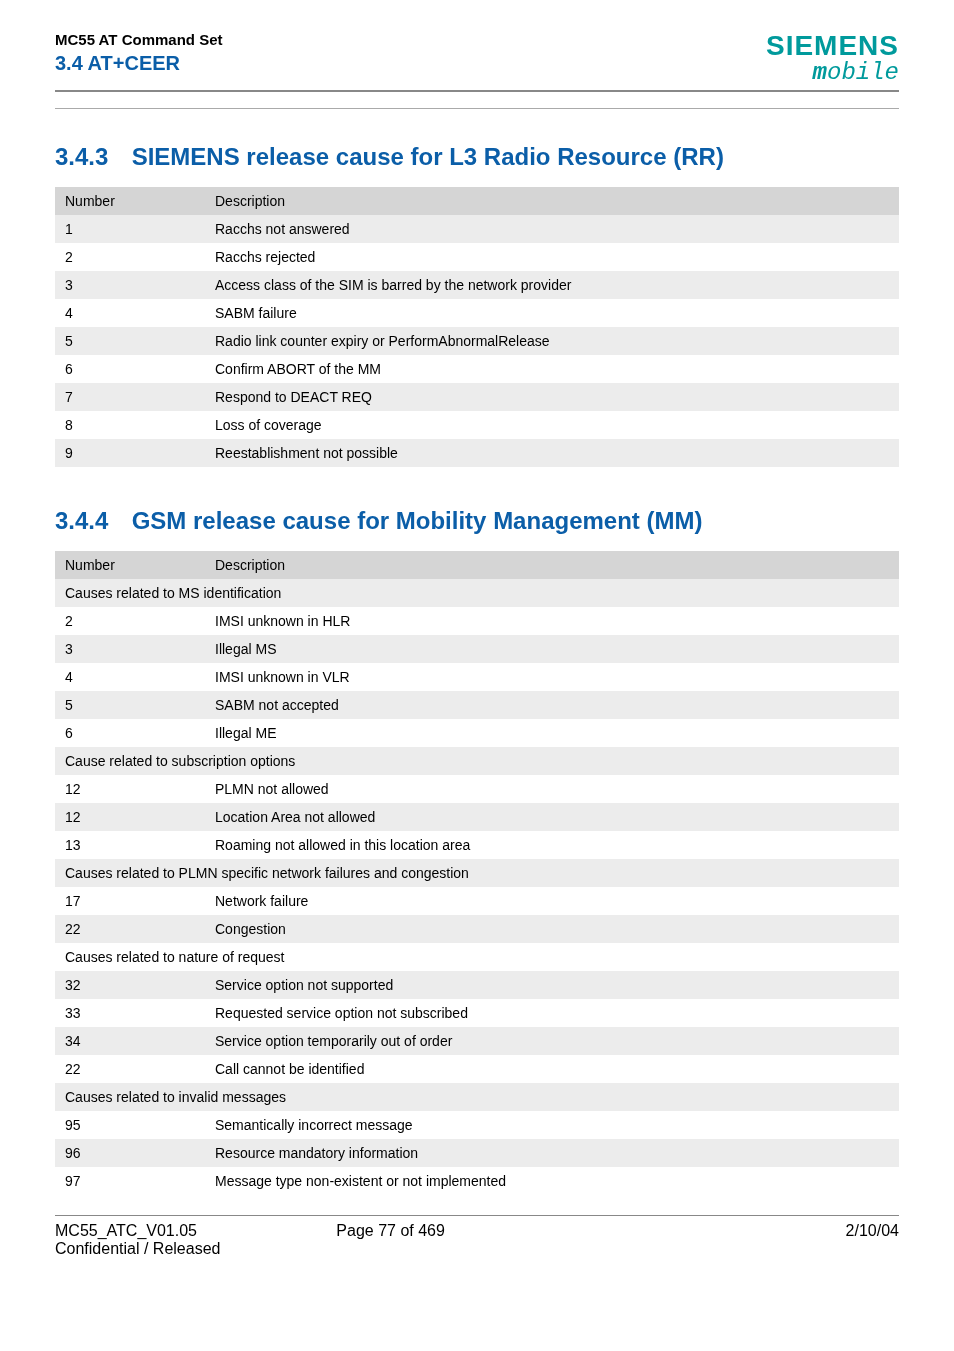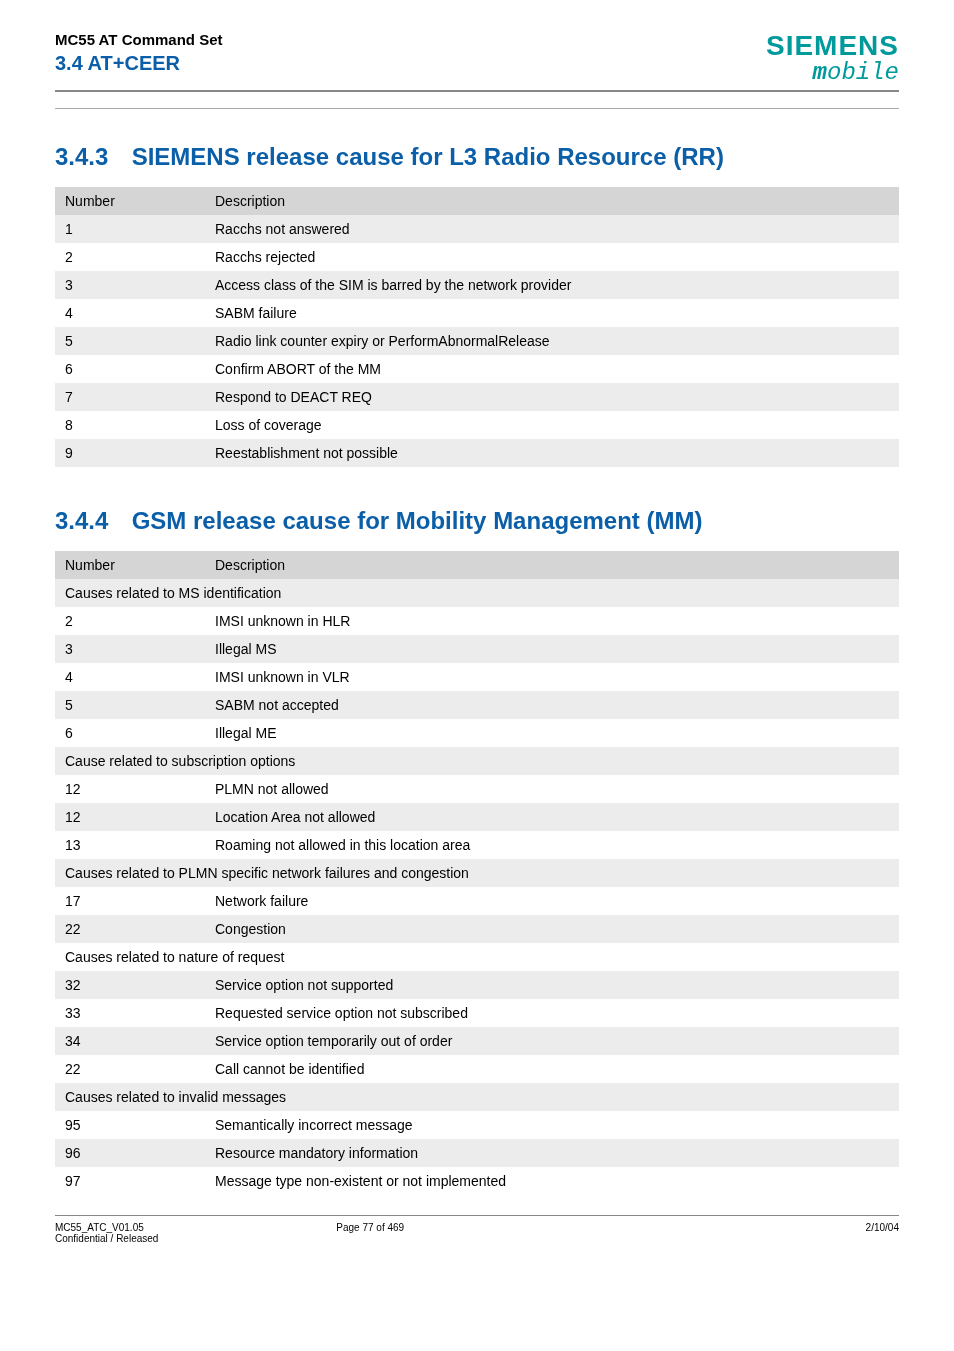--- a/index.html
+++ b/index.html
@@ -91,21 +91,21 @@
   }
   table.datatable tr.row-plain td {
     background: #fff;
   }
   table.datatable .grouplabel {
     font-weight: normal;
   }
   .footer {
     display: flex;
     justify-content: space-between;
-    font-size: 10px;
+    font-size: 16px;
     border-top: 1px solid #888;
     padding-top: 6px;
     margin-top: 10px;
   }
   .footer > div { flex: 1; }
   .footer .f-center { text-align: left; }
   .footer .f-right { text-align: right; }
 </style>
 </head>
 <body>

